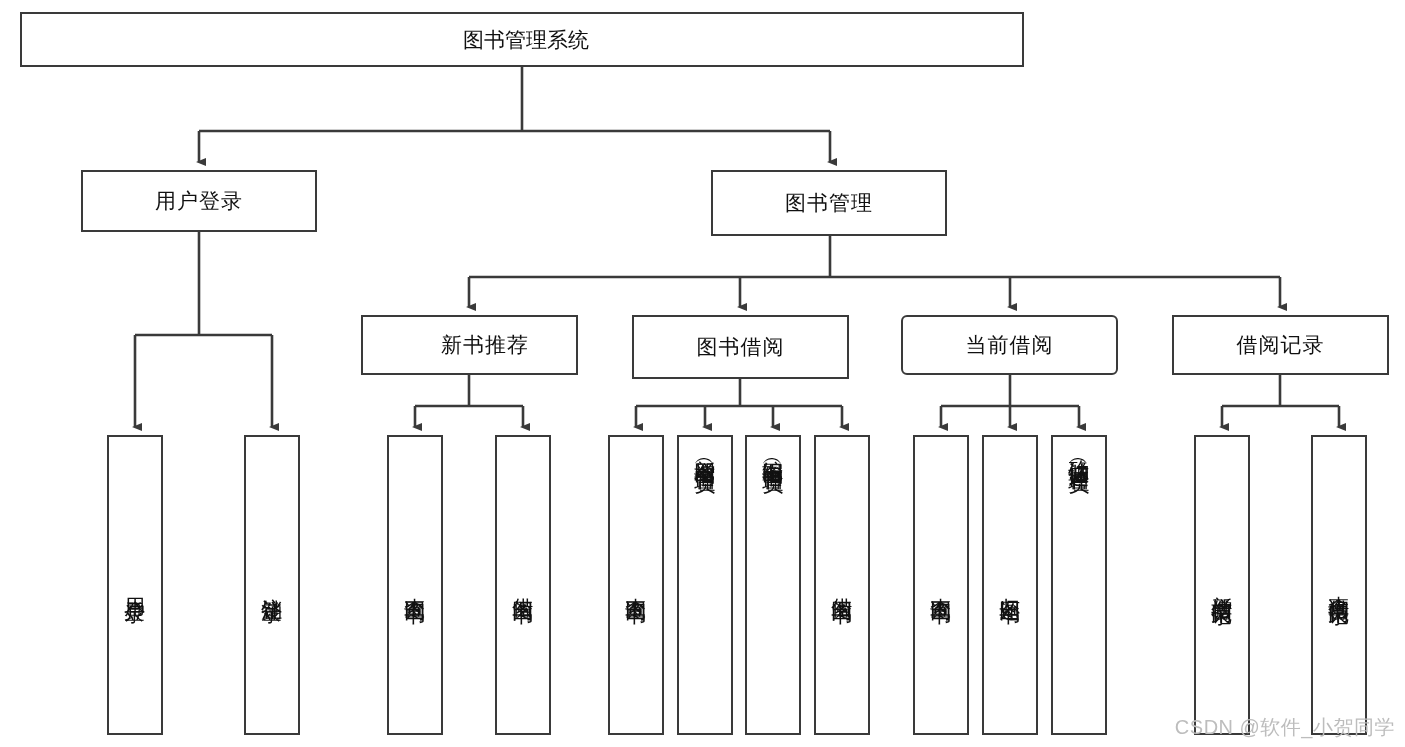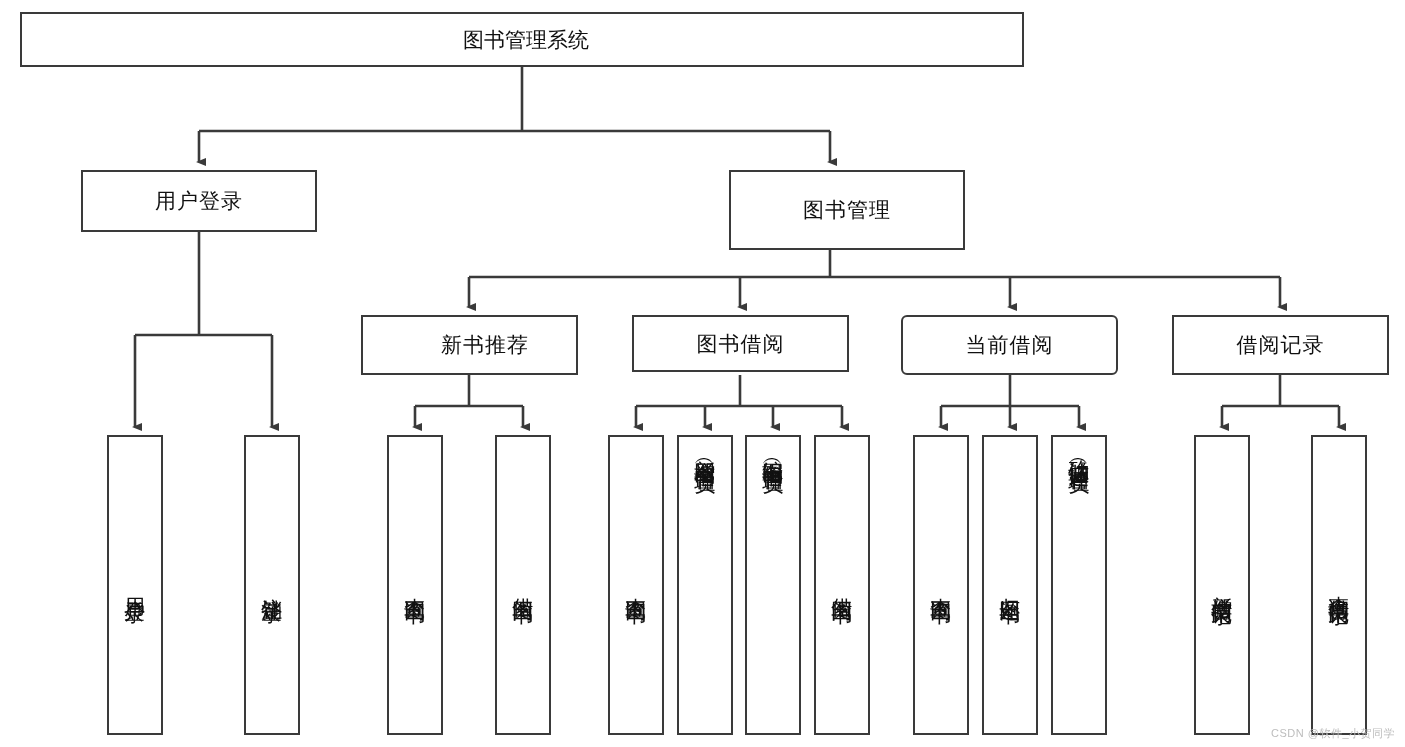--- a/index.html
+++ b/index.html
@@ -15,21 +15,21 @@
   .node.root{font-size:21px;}
   .leaf{position:absolute;box-sizing:border-box;background:#ffffff;
         border:2.5px solid #3a3a3a;display:flex;align-items:flex-start;
         justify-content:center;overflow:hidden;}
   .leaf > span{
         writing-mode:vertical-rl; text-orientation:upright;
         -webkit-writing-mode:vertical-rl;
         font-size:21px;line-height:1.32;letter-spacing:2px;color:#111;
         white-space:nowrap;display:block;}
   .leaf.center{align-items:center;}
-  .wm{position:absolute;right:10px;bottom:6px;font-size:11px;color:#bdbdbd;
+  .wm{position:absolute;right:10px;bottom:6px;font-size:20px;color:#bdbdbd;
       letter-spacing:.5px;white-space:nowrap;}
 </style>
 </head>
 <body>
 
 <div id="stage">
 
   <svg id="wires" viewBox="0 0 1405 747" xmlns="http://www.w3.org/2000/svg">
     <defs>
       <marker id="ah" markerWidth="10" markerHeight="10" refX="4" refY="7" orient="auto" markerUnits="userSpaceOnUse">
@@ -80,28 +80,28 @@
     </g>
   </svg>
 
   <div class="node root" style="left:20px;top:12px;width:1004px;height:55px;padding-left:8px;">
     <span>图书管理系统</span>
   </div>
 
   <div class="node h" style="left:81px;top:170px;width:236px;height:62px;">
     <span>用户登录</span>
   </div>
-  <div class="node h" style="left:729px;top:170px;width:236px;height:80px;">
+  <div class="node h" style="left:711px;top:170px;width:236px;height:66px;">
     <span>图书管理</span>
   </div>
 
   <div class="node h" style="left:361px;top:315px;width:217px;height:60px;padding-left:31px;">
     <span>新书推荐</span>
   </div>
-  <div class="node h" style="left:632px;top:315px;width:217px;height:57px;">
+  <div class="node h" style="left:632px;top:315px;width:217px;height:64px;">
     <span>图书借阅</span>
   </div>
   <div class="node h" style="left:901px;top:315px;width:217px;height:60px;border-radius:6px;">
     <span>当前借阅</span>
   </div>
   <div class="node h" style="left:1172px;top:315px;width:217px;height:60px;justify-content:center;">
     <span>借阅记录</span>
   </div>
 
   <div class="leaf center" style="left:107px;top:435px;width:56px;height:300px;">

